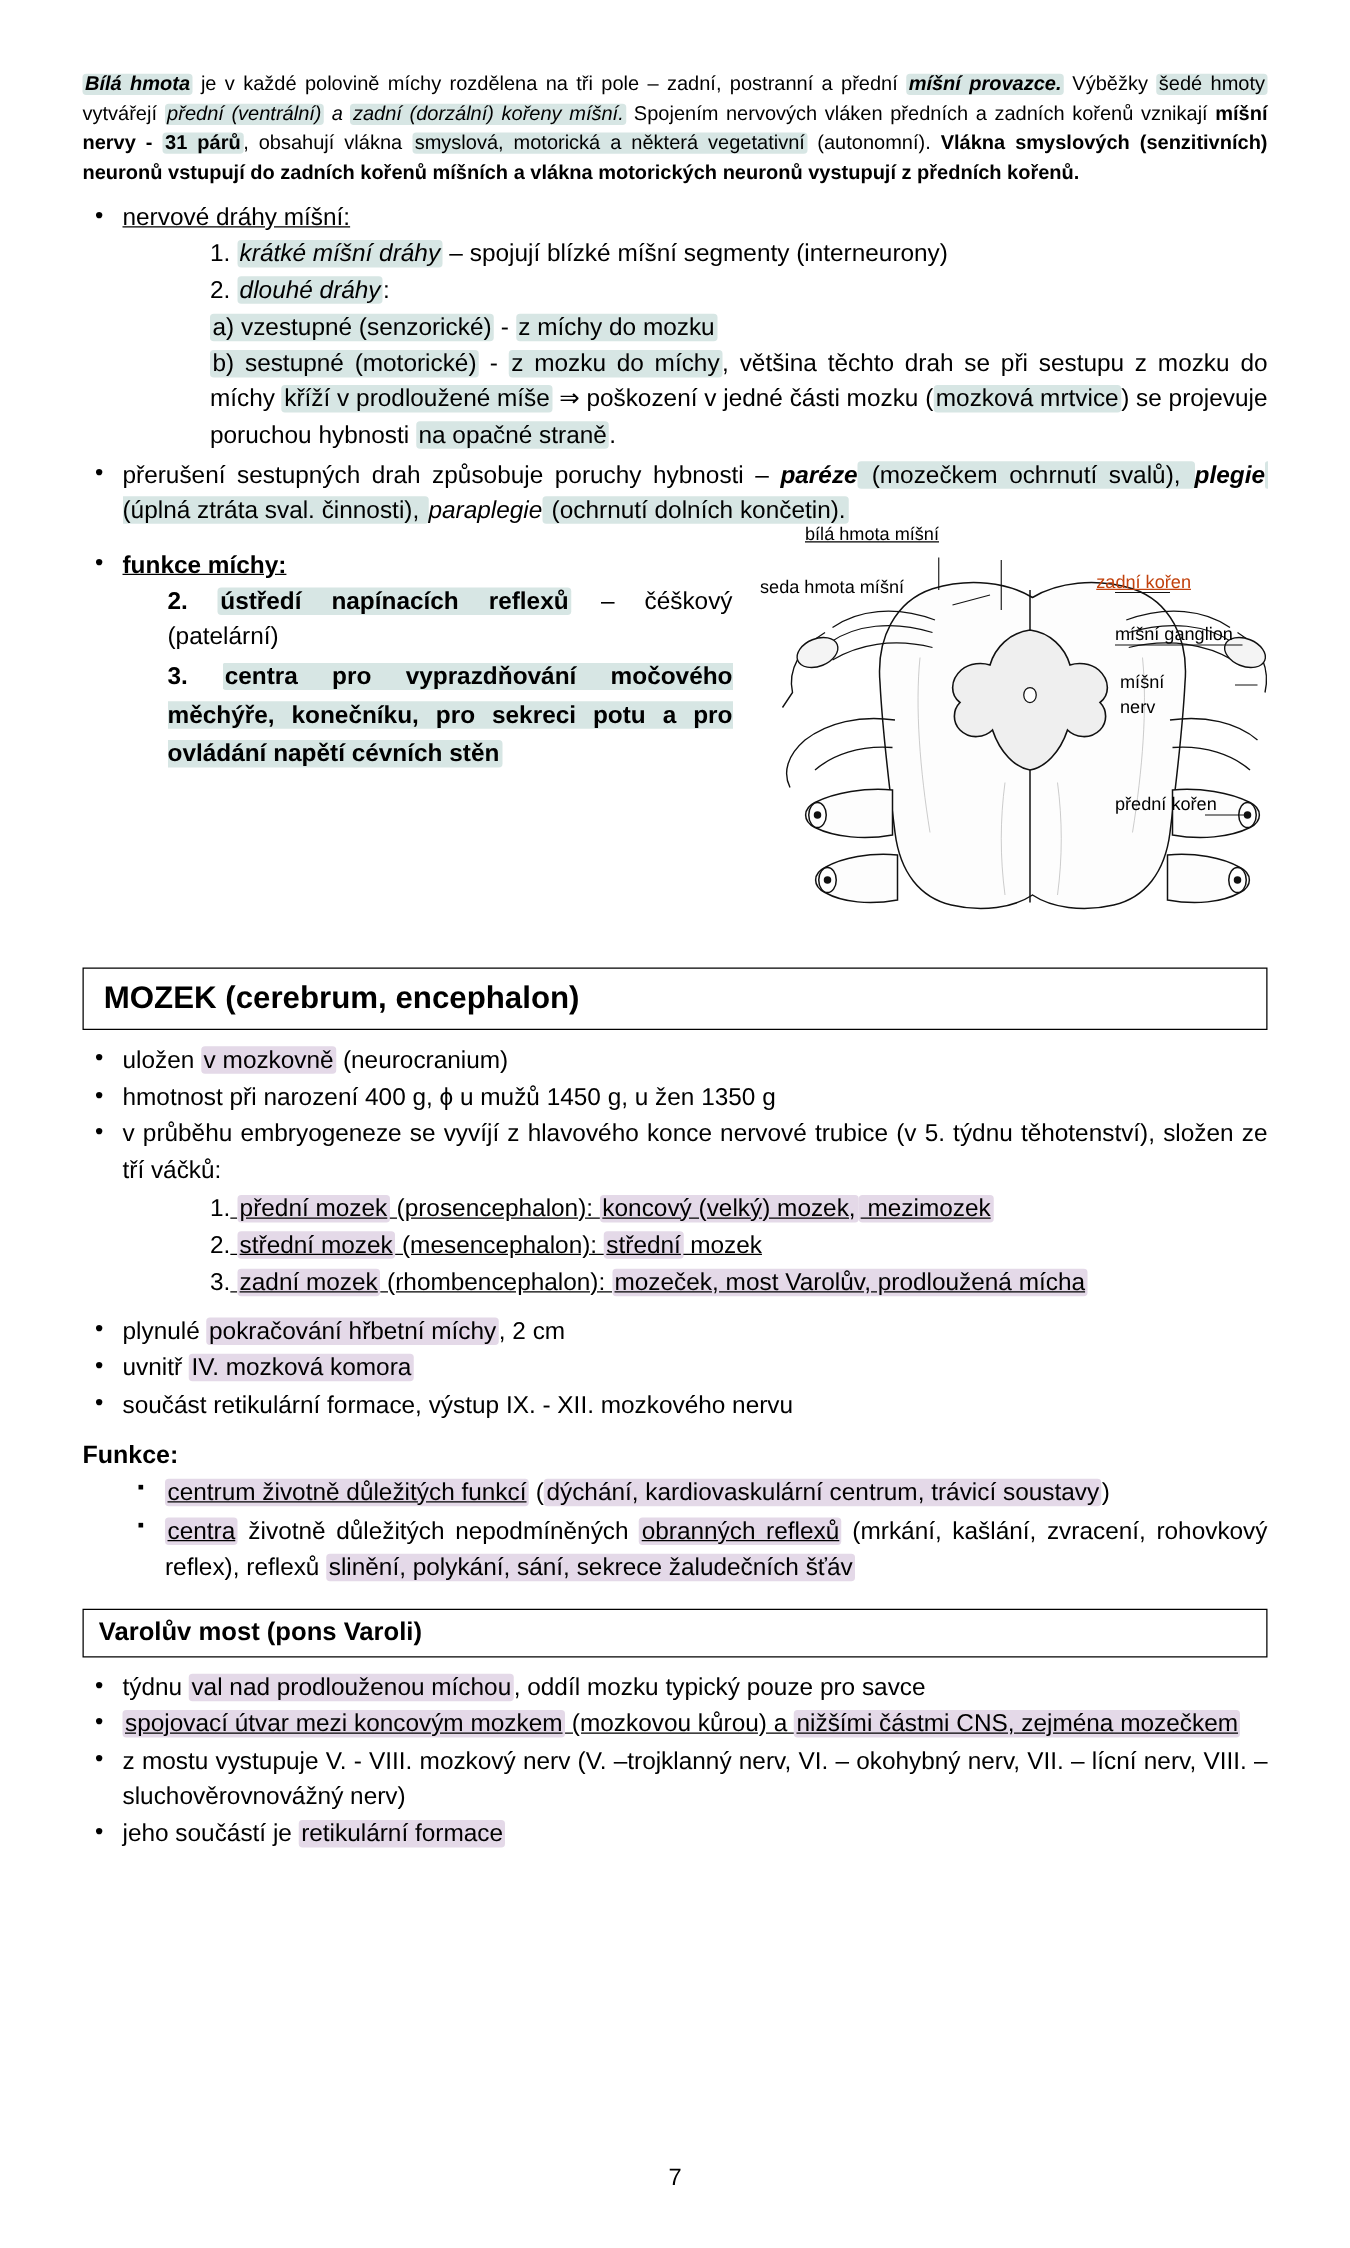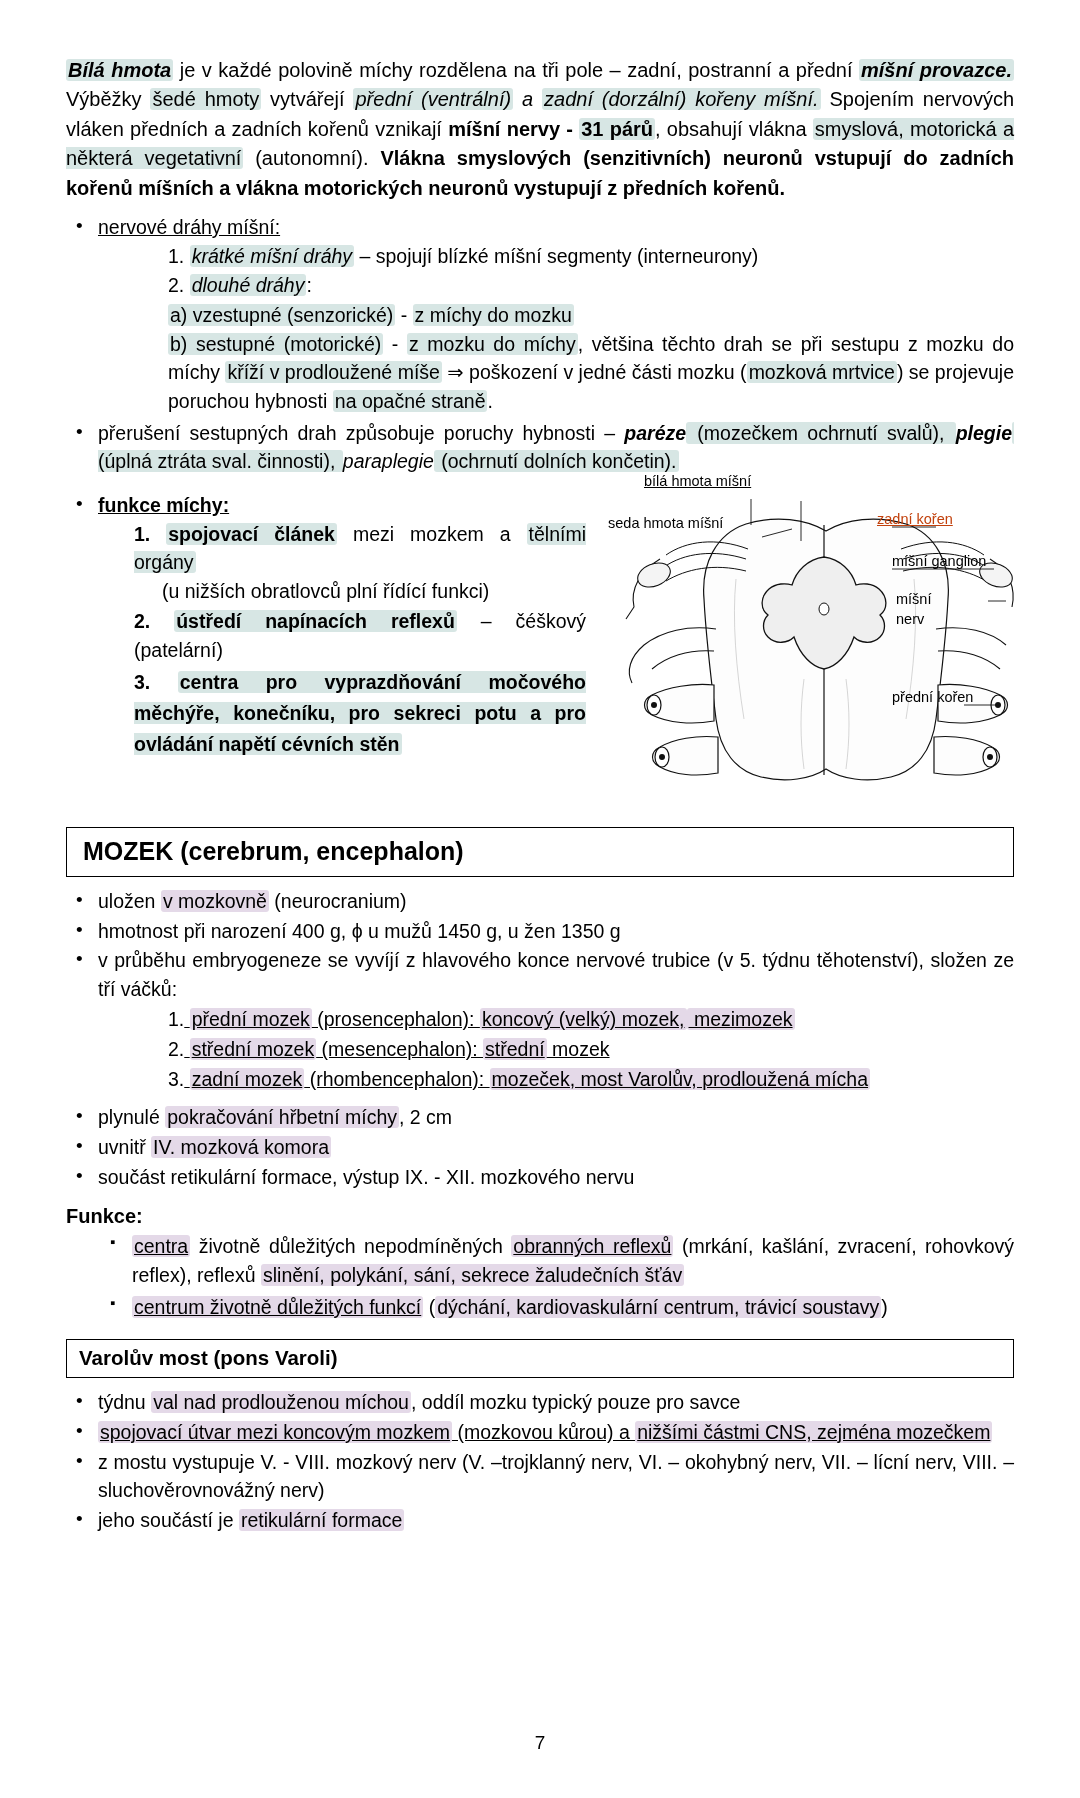--- a/index.html
+++ b/index.html
@@ -17,21 +17,21 @@
   .page {
     width: 1080px;
     min-height: 1798px;
     padding: 56px 66px 40px 66px;
     position: relative;
   }
 
   
   p.para {
     margin: 0;
-    font-size: 20px;
+    font-size: 16px;
     line-height: 1.47;
     text-align: justify;
     text-justify: inter-word;
   }
   .b { font-weight: bold; }
   .i { font-style: italic; }
   .bi { font-weight: bold; font-style: italic; }
   .u { text-decoration: underline; }
 
   
@@ -172,25 +172,20 @@
       <span>přerušení sestupných drah způsobuje poruchy hybnosti – </span><span class="bi">paréze</span><span class="hl"> (mozečkem ochrnutí svalů), </span><span class="bi">plegie</span><span class="hl"> (úplná ztráta sval. činnosti), </span><span class="i">paraplegie</span><span class="hl"> (ochrnutí dolních končetin).</span>
     </li>
   </ul>
 
   <div class="cols">
     <div class="col-left">
       <ul class="bl" style="margin-top:12px">
         <li>
           <span class="u b">funkce míchy:</span>
           <ol class="num wide funkce-list" style="padding-left:36px">
-            <li>
-              <span class="numlbl b">1.</span>
-              <span class="b hl">spojovací článek</span><span> mezi mozkem a </span><span class="hl">tělními orgány</span>
-              <div style="padding-left:28px">(u nižších obratlovců plní řídící funkci)</div>
-            </li>
             <li>
               <span class="numlbl b">2.</span>
               <span class="b hl">ústředí napínacích reflexů</span><span> – čéškový (patelární)</span>
             </li>
             <li>
               <span class="numlbl b">3.</span>
               <span class="b hl" style="line-height:1.6">centra pro vyprazdňování močového měchýře, konečníku, pro sekreci potu a pro ovládání napětí cévních stěn</span>
             </li>
           </ol>
         </li>
@@ -316,24 +311,24 @@
     </li>
     <li>
       <span>součást retikulární formace, výstup IX. - XII. mozkového nervu</span>
     </li>
   </ul>
 
   <div class="funkce-lbl">Funkce:</div>
 
   <ul class="sq">
     <li>
+      <span class="hl2 u">centrum životně důležitých funkcí</span><span> (</span><span class="hl2">dýchání, kardiovaskulární centrum, trávicí soustavy</span><span>)</span>
+    </li>
+    <li>
       <span class="hl2 u">centra</span><span> životně důležitých nepodmíněných </span><span class="hl2 u">obranných reflexů</span><span> (mrkání, kašlání, zvracení, rohovkový reflex), reflexů </span><span class="hl2">slinění, polykání, sání, sekrece žaludečních šťáv</span>
-    </li>
-    <li>
-      <span class="hl2 u">centrum životně důležitých funkcí</span><span> (</span><span class="hl2">dýchání, kardiovaskulární centrum, trávicí soustavy</span><span>)</span>
     </li>
   </ul>
 
   <div class="sec-box small">Varolův most (pons Varoli)</div>
 
   <ul class="bl tight">
     <li>
       <span>týdnu </span><span class="hl2">val nad prodlouženou míchou</span><span>, oddíl mozku typický pouze pro savce</span>
     </li>
     <li>

